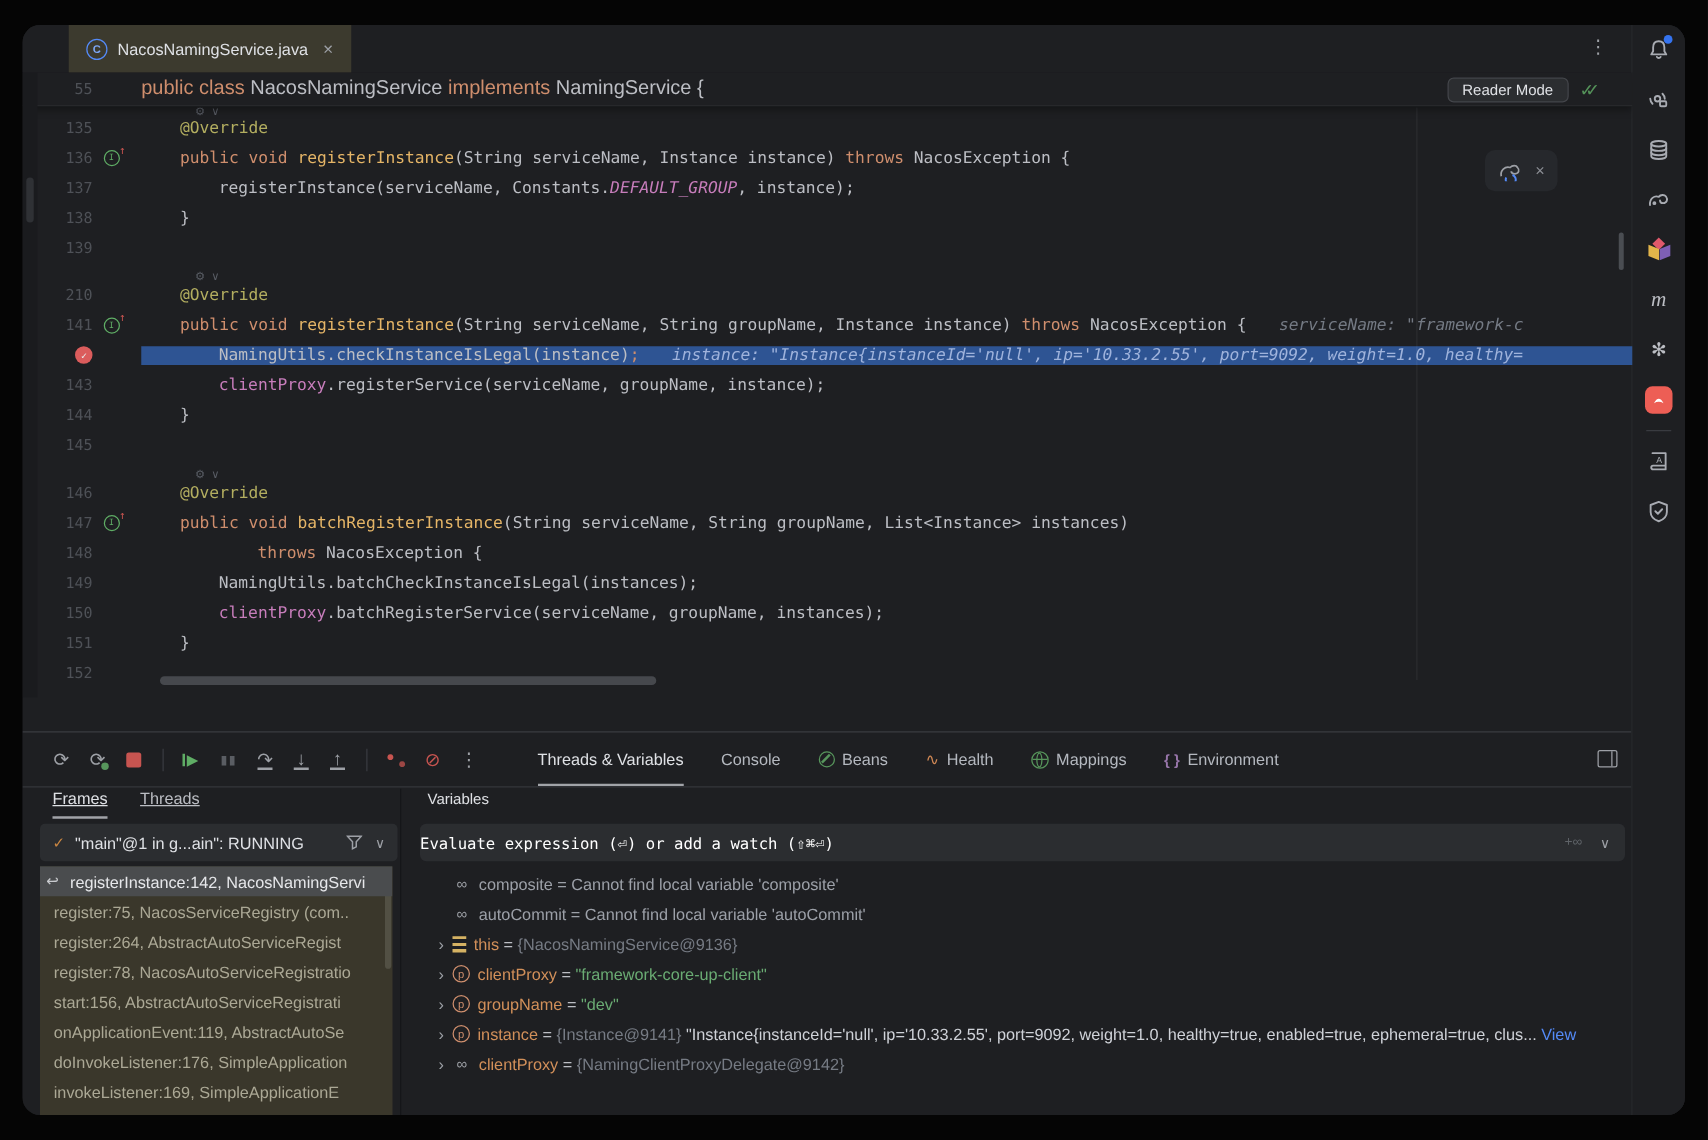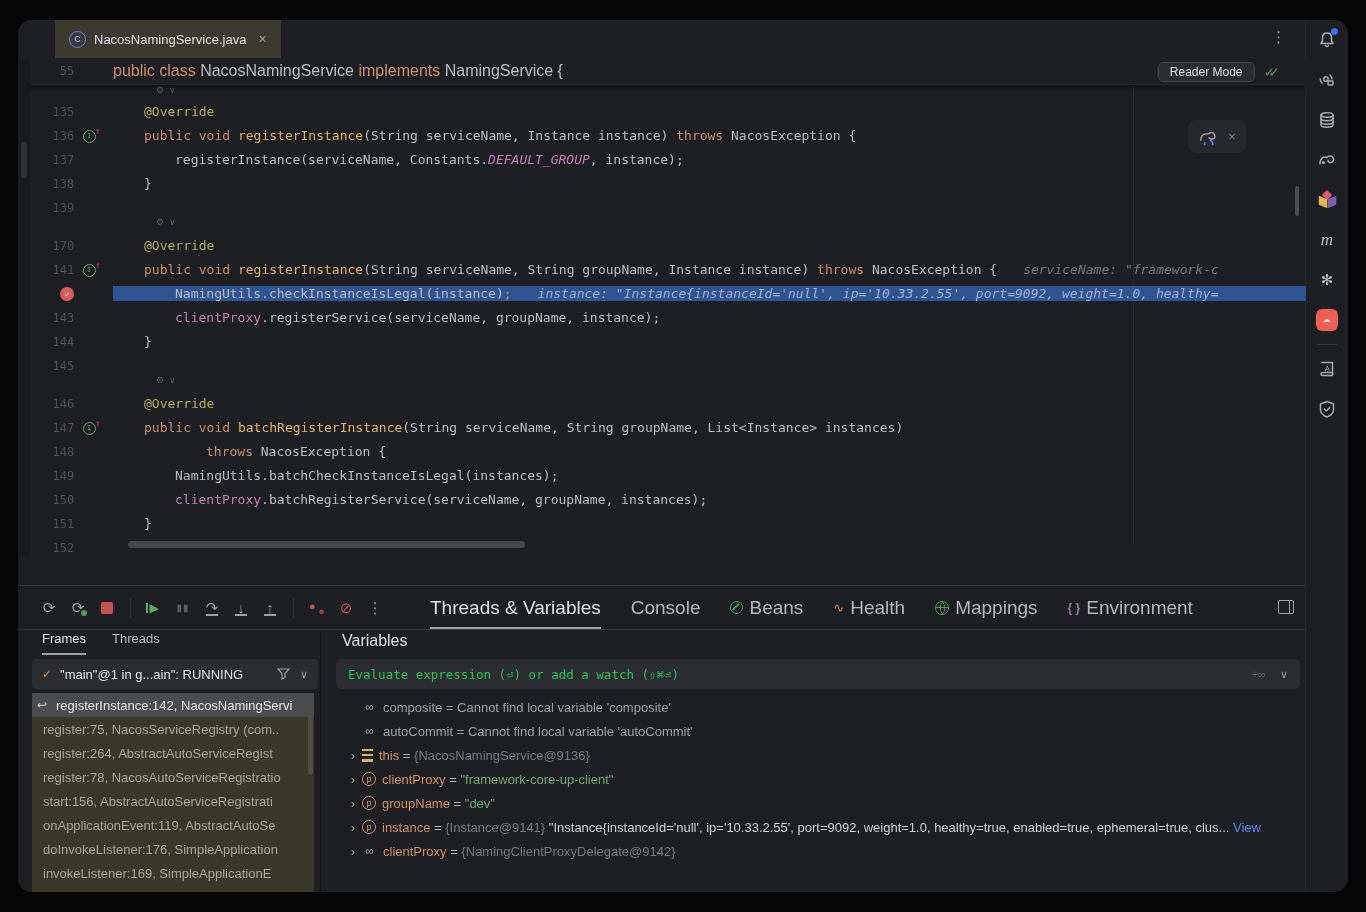--- a/index.html
+++ b/index.html
@@ -14,21 +14,21 @@
     font-size:9px;font-weight:bold;display:flex;align-items:center;justify-content:center;flex:none;}
   .tabclose{color:#9da0a6;font-size:14px;margin-left:4px;cursor:default;}
   .tabmore{position:absolute;right:20px;top:8px;color:#9da0a6;font-size:15px;}
   
   .editorwrap{position:absolute;left:0;top:38px;width:1288px;height:500px;overflow:hidden;}
   .leftstrip{position:absolute;left:0;top:0;width:12px;height:500px;background:#1a1b1e;z-index:5;}
   .leftthumb{position:absolute;left:3px;top:84px;width:6px;height:36px;background:#2f3135;border-radius:3px;}
   .sticky{position:absolute;left:0;top:0;width:1288px;height:26px;background:#1e1f22;z-index:4;
     box-shadow:0 3px 6px rgba(0,0,0,.35);border-bottom:1px solid #27282b;display:flex;align-items:center;}
   .lines{position:absolute;left:0;top:28px;width:1288px;z-index:1;}
-  .cl{height:24px;display:flex;align-items:flex-end;font:13px "DejaVu Sans Mono",monospace;
+  .cl{height:24px;display:flex;align-items:flex-start;font:13px "DejaVu Sans Mono",monospace;
     color:#bcbec4;white-space:pre;}
   .gut{width:80px;flex:none;display:flex;align-items:center;}
   .lnum{width:46px;text-align:right;color:#4e5157;font-size:12px;font-family:"DejaVu Sans Mono",monospace;
     display:flex;justify-content:flex-end;align-items:center;margin-left:15px;}
   .gslot{width:20px;display:flex;align-items:center;justify-content:center;margin-left:6px;}
   .codeln{flex:1;margin-left:15px;min-width:0;display:flex;align-items:center;white-space:pre;overflow:hidden;}
   .exec .codeln{background:#2e5493;}
   .tk-kw{color:#cf8e6d}.tk-ann{color:#b3ae60}.tk-md{color:#e5b567}.tk-pl{color:#bcbec4}
   .tk-cst{color:#c77dbb;font-style:italic}.tk-fld{color:#c77dbb}.tk-it{color:#bcbec4;}
   .dhint{color:#747a84;font-style:italic;margin-left:26px;flex:none;}
@@ -87,56 +87,56 @@
   .i-step-into::before{content:"↓";}
   .i-step-out::before{content:"↑";}
   .i-breakpoints{color:#c75450;}
   .i-breakpoints::before{content:"●";position:absolute;left:1px;top:1px;font-size:11px;}
   .i-breakpoints::after{content:"●";position:absolute;right:1px;bottom:0px;font-size:11px;opacity:.75;}
   .i-mute{color:#c75450;font-size:15px;}
   .i-mute::before{content:"⊘";}
   .i-more::before{content:"⋮";}
   .tsep{width:1px;height:18px;background:#393b40;margin:0 3px;}
   .dtabs{display:flex;align-items:center;gap:30px;margin-left:46px;height:43px;}
-  .dtab{display:flex;align-items:center;gap:6px;font-size:19px;color:#b4b8bf;height:43px;}
+  .dtab{display:flex;align-items:center;gap:6px;font-size:13px;color:#b4b8bf;height:43px;}
   .dtab.active{color:#dfe1e5;box-shadow:inset 0 -2px 0 #a1a3a8;}
   .ti{display:inline-flex;align-items:center;justify-content:center;}
   .ti-bean{width:11px;height:11px;border:1.5px solid #57965c;border-radius:50%;position:relative;}
   .ti-bean::after{content:"";position:absolute;left:0px;top:4px;width:9px;height:1.5px;background:#57965c;transform:rotate(-45deg);}
   .ti-health{color:#d08855;font-size:13px;}
   .ti-health::before{content:"∿";}
   .ti-globe{width:12px;height:12px;border:1.3px solid #57965c;border-radius:50%;position:relative;}
   .ti-globe::before{content:"";position:absolute;left:0;right:0;top:45%;height:1px;background:#57965c;}
   .ti-globe::after{content:"";position:absolute;left:30%;right:30%;top:0;bottom:0;border:1px solid #57965c;border-radius:50%;}
   .ti-braces{color:#9876aa;font-size:12px;font-weight:bold;}
   .ti-braces::before{content:"{ }";}
   .playout{position:absolute;right:12px;top:14px;width:14px;height:12px;border:1.5px solid #9da0a6;
     border-radius:2px;}
   .playout::after{content:"";position:absolute;top:0;bottom:0;right:3px;width:1.5px;background:#9da0a6;}
   .dsub{position:absolute;left:0;top:45px;width:1288px;height:26px;}
   .ftabs{position:absolute;left:24px;top:0;display:flex;gap:26px;font-size:13px;}
-  .ftab{color:#bcbec4;padding-bottom:7px;}
+  .ftab{color:#bcbec4;padding-bottom:7px;text-decoration:underline;}
   .ftab.active{color:#dfe1e5;border-bottom:2px solid #a1a3a8;}
-  .vlabel{position:absolute;left:324px;top:1px;font-size:16px;color:#dfe1e5;}
+  .vlabel{position:absolute;left:324px;top:1px;font-size:12px;color:#dfe1e5;}
   .vdiv{position:absolute;left:302px;top:45px;bottom:0;width:1px;background:#151619;}
   .threadbar{position:absolute;left:14px;top:73px;width:286px;height:30px;background:#2b2d30;
     border-radius:4px;display:flex;align-items:center;font-size:13px;color:#dfe1e5;}
   .thcheck{color:#cb8742;margin:0 8px 0 10px;font-size:12px;}
   .thtext{flex:1;white-space:nowrap;overflow:hidden;}
   .thfilter{margin-right:10px;display:flex;}
   .thchev{color:#9da0a6;margin-right:10px;font-size:11px;}
   .frames{position:absolute;left:14px;top:107px;width:282px;bottom:0;background:#3a372b;overflow:hidden;}
   .frow{height:24px;display:flex;align-items:center;padding-left:11px;font-size:13px;color:#aba895;
     white-space:nowrap;overflow:hidden;position:relative;}
   .frow.sel{background:#4a4c4e;color:#e6e7ea;padding-left:24px;}
   .fret{position:absolute;left:5px;color:#c8cace;font-size:12px;}
   .fsb{position:absolute;right:1px;top:2px;width:5px;height:80px;background:#5d5b50;border-radius:3px;opacity:.7;}
   .evalbar{position:absolute;left:318px;top:73px;width:964px;height:30px;background:#2b2d30;
     border-radius:5px;display:flex;align-items:center;}
-  .evaltext{flex:1;margin-left:12px;font:12.5px "DejaVu Sans Mono",monospace;color:#22c55e;
+  .evaltext{flex:1;font:12.5px "DejaVu Sans Mono",monospace;color:#ffffff;
     white-space:nowrap;overflow:hidden;}
   .evalicons{display:flex;align-items:center;gap:14px;margin-right:12px;color:#5f6368;}
   .addwatch{font-size:11px;}
   .evchev{font-size:11px;color:#9da0a6;}
   .vars{position:absolute;left:306px;top:109px;width:976px;bottom:0;overflow:hidden;}
   .vrow{height:24px;display:flex;align-items:center;font-size:13px;white-space:pre;overflow:hidden;}
   .vch{width:14px;margin-left:22px;color:#9da0a6;font-size:13px;flex:none;text-align:center;}
   .vic{width:15px;height:14px;margin:0 6px 0 2px;flex:none;display:flex;align-items:center;justify-content:center;position:relative;}
   .vic.watch{color:#9da0a6;font-size:12px;}
   .vic.watch::before{content:"∞";}
@@ -182,21 +182,21 @@
           <span class="inlay-ic"></span>
         </div>
         <div class="cl"><span class="gut"><span class="lnum">135</span><span class="gslot"></span></span><span class="codeln" style="padding-left: 31px;"><span class="tk-ann">@Override</span></span></div>
         <div class="cl"><span class="gut"><span class="lnum">136</span><span class="gslot"><span class="ovr"></span></span></span><span class="codeln" style="padding-left: 31px;"><span class="tk-kw">public void </span><span class="tk-md">registerInstance</span><span class="tk-pl">(String serviceName, Instance instance) </span><span class="tk-kw">throws </span><span class="tk-pl">NacosException {</span></span></div>
         <div class="cl"><span class="gut"><span class="lnum">137</span><span class="gslot"></span></span><span class="codeln" style="padding-left: 62px;"><span class="tk-pl">registerInstance(serviceName, Constants.</span><span class="tk-cst">DEFAULT_GROUP</span><span class="tk-pl">, instance);</span></span></div>
         <div class="cl"><span class="gut"><span class="lnum">138</span><span class="gslot"></span></span><span class="codeln" style="padding-left: 31px;"><span class="tk-pl">}</span></span></div>
         <div class="cl"><span class="gut"><span class="lnum">139</span><span class="gslot"></span></span><span class="codeln" style="padding-left: 0px;"></span></div>
         <div class="inlay-row">
           <span class="inlay-ic"></span>
         </div>
-        <div class="cl"><span class="gut"><span class="lnum">170</span><span class="gslot"></span></span><span class="codeln" style="padding-left: 31px;"><span class="tk-ann">@Override</span></span></div>
+        <div class="cl"><span class="gut"><span class="lnum">210</span><span class="gslot"></span></span><span class="codeln" style="padding-left: 31px;"><span class="tk-ann">@Override</span></span></div>
         <div class="cl"><span class="gut"><span class="lnum">141</span><span class="gslot"><span class="ovr"></span></span></span><span class="codeln" style="padding-left: 31px;"><span class="tk-kw">public void </span><span class="tk-md">registerInstance</span><span class="tk-pl">(String serviceName, String groupName, Instance instance) </span><span class="tk-kw">throws </span><span class="tk-pl">NacosException {</span><span class="dhint">serviceName: "framework-c</span></span></div>
         <div class="cl exec"><span class="gut"><span class="lnum"><span class="bp"></span></span><span class="gslot"></span></span><span class="codeln" style="padding-left: 62px;"><span class="tk-pl">NamingUtils.</span><span class="tk-it">checkInstanceIsLegal</span><span class="tk-pl">(instance)</span><span class="tk-kw">;</span><span class="dhint on-exec">instance: "Instance{instanceId='null', ip='10.33.2.55', port=9092, weight=1.0, healthy=</span></span></div>
         <div class="cl"><span class="gut"><span class="lnum">143</span><span class="gslot"></span></span><span class="codeln" style="padding-left: 62px;"><span class="tk-fld">clientProxy</span><span class="tk-pl">.registerService(serviceName, groupName, instance);</span></span></div>
         <div class="cl"><span class="gut"><span class="lnum">144</span><span class="gslot"></span></span><span class="codeln" style="padding-left: 31px;"><span class="tk-pl">}</span></span></div>
         <div class="cl"><span class="gut"><span class="lnum">145</span><span class="gslot"></span></span><span class="codeln" style="padding-left: 0px;"></span></div>
         <div class="inlay-row">
           <span class="inlay-ic"></span>
         </div>
         <div class="cl"><span class="gut"><span class="lnum">146</span><span class="gslot"></span></span><span class="codeln" style="padding-left: 31px;"><span class="tk-ann">@Override</span></span></div>
         <div class="cl"><span class="gut"><span class="lnum">147</span><span class="gslot"><span class="ovr"></span></span></span><span class="codeln" style="padding-left: 31px;"><span class="tk-kw">public void </span><span class="tk-md">batchRegisterInstance</span><span class="tk-pl">(String serviceName, String groupName, List&lt;Instance&gt; instances)</span></span></div>

